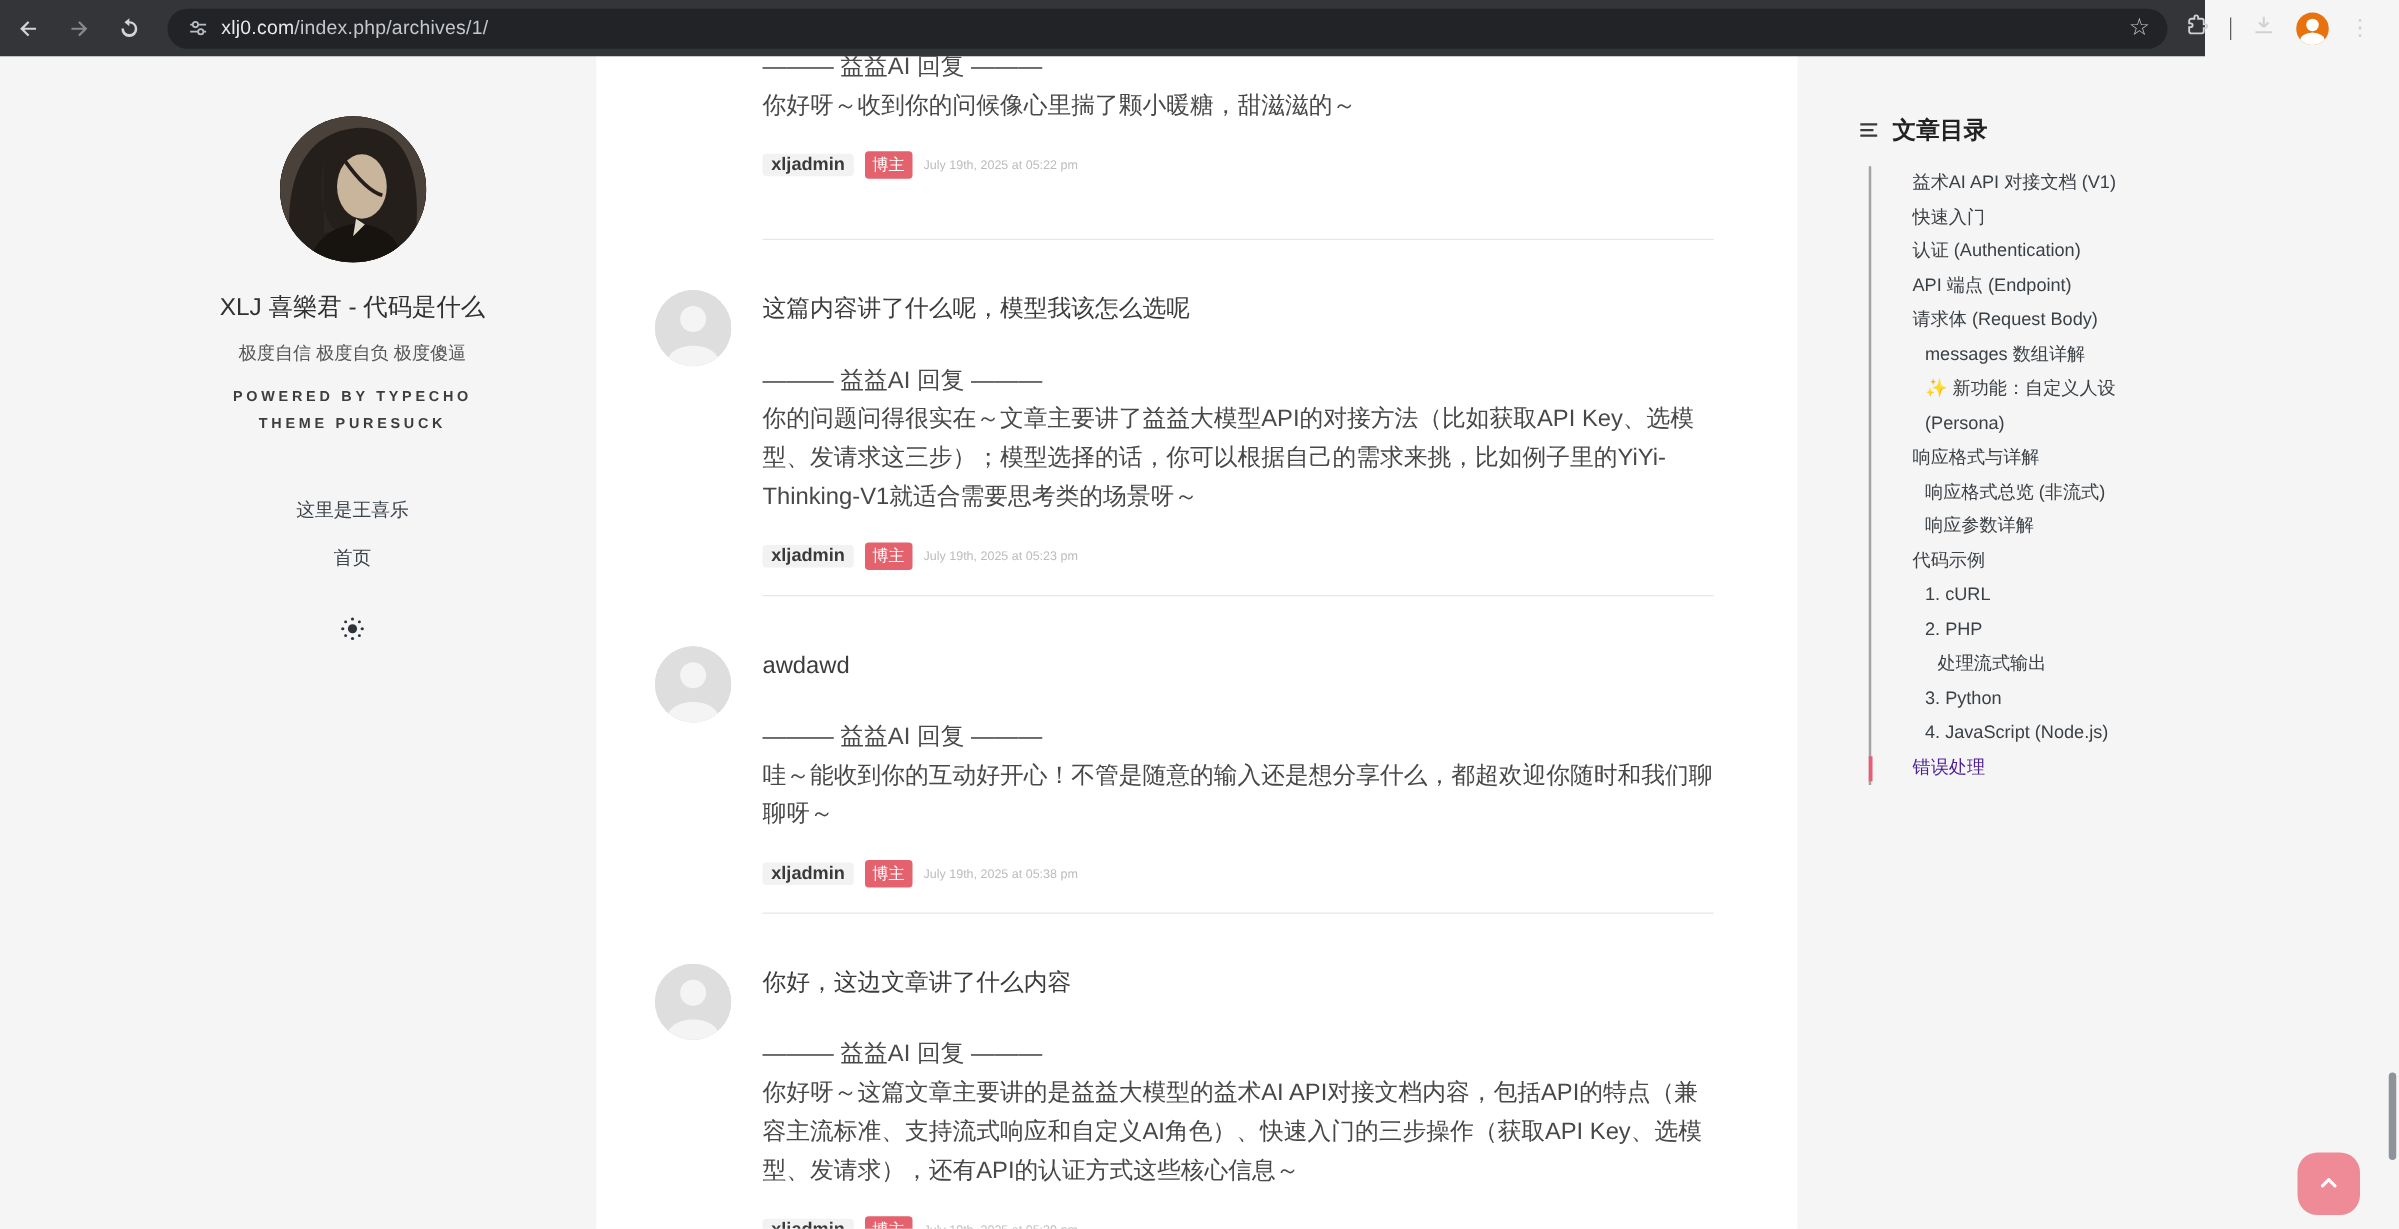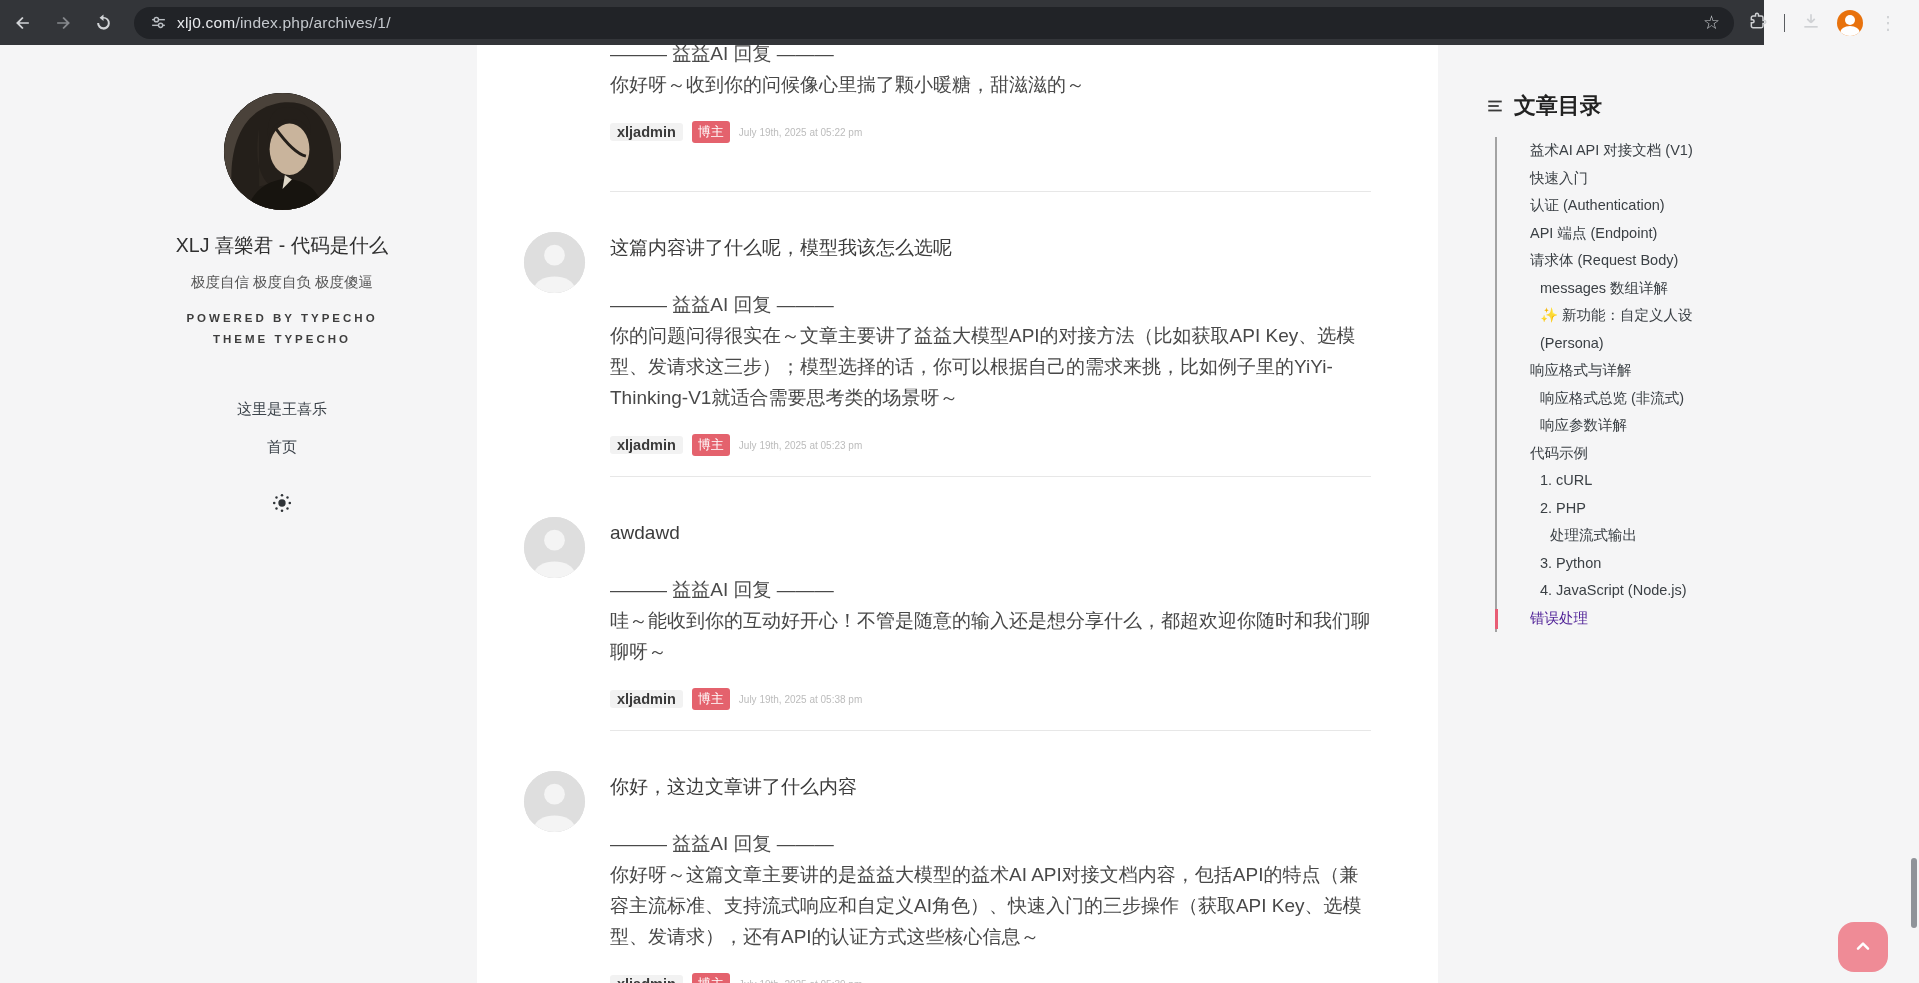--- a/index.html
+++ b/index.html
@@ -65,21 +65,21 @@
     font-weight:bold; padding:1px 7px; border-radius:3px; }
   .meta .badge { background:#e4626d; color:#ffffff; font-size:13px;
     padding:2px 6px; border-radius:3px; }
   .meta .time { color:#bcbcbc; font-size:10px; }
   hr.sep { border:0; border-top:1px solid #e7e7e7; margin:20px 0 0; }
   .comment.first { margin-top:-7px; }
   .comment.first hr.sep { margin-top:48px; }
 
   
   .toc { position:absolute; left:1486px; top:46px; width:400px; }
-  .toc-head { display:flex; align-items:center; gap:10px; font-size:22px;
+  .toc-head { display:flex; align-items:center; gap:10px; font-size:19px;
     font-weight:bold; color:#222; }
   .toc-list { list-style:none; margin:16px 0 0 9px; border-left:2px solid #a3a3a3;
     width:245px; }
   .toc-list li { position:relative; font-size:14.5px; color:#3b4045;
     line-height:27.5px; padding-left:33px; cursor:pointer; max-width:238px; }
   .toc-list li.lvl2 { padding-left:43px; }
   .toc-list li.lvl3 { padding-left:53px; }
   .toc-list li.active { color:#4c1d95; }
   .toc-list li.active::before { content:""; position:absolute; left:-2px; top:4px;
     width:3px; height:20px; background:#e85d75; }
@@ -157,21 +157,21 @@
           <path d="M30,30 C26,55 30,70 38,78 L30,80 Z" fill="#2c2620"></path>
           <path d="M44,30 C54,44 62,52 70,54" stroke="#241f1a" stroke-width="2.5" fill="none"></path>
           <path d="M20,100 C26,76 50,72 58,74 C72,76 82,84 84,100 Z" fill="#17140f"></path>
           <path d="M52,70 L58,74 L50,82 Z" fill="#ded7c8"></path>
         </svg>
       </div>
       <h1 class="site-title">XLJ 喜樂君 - 代码是什么</h1>
       <div class="site-sub">极度自信 极度自负 极度傻逼</div>
       <div class="powered">
         <div>POWERED BY TYPECHO</div>
-        <div>THEME TYPECHO</div>
+        <div>THEME PURESUCK</div>
       </div>
       <nav class="side-nav">
         <a class="nav-item">这里是王喜乐</a>
         <a class="nav-item">首页</a>
       </nav>
       <span class="theme-toggle">
         <svg width="22" height="22" viewBox="0 0 24 24" fill="#2f3337">
           <circle cx="12" cy="12" r="4"></circle>
           <g>
               <circle cx="12" cy="3.5" r="1.4"></circle>

